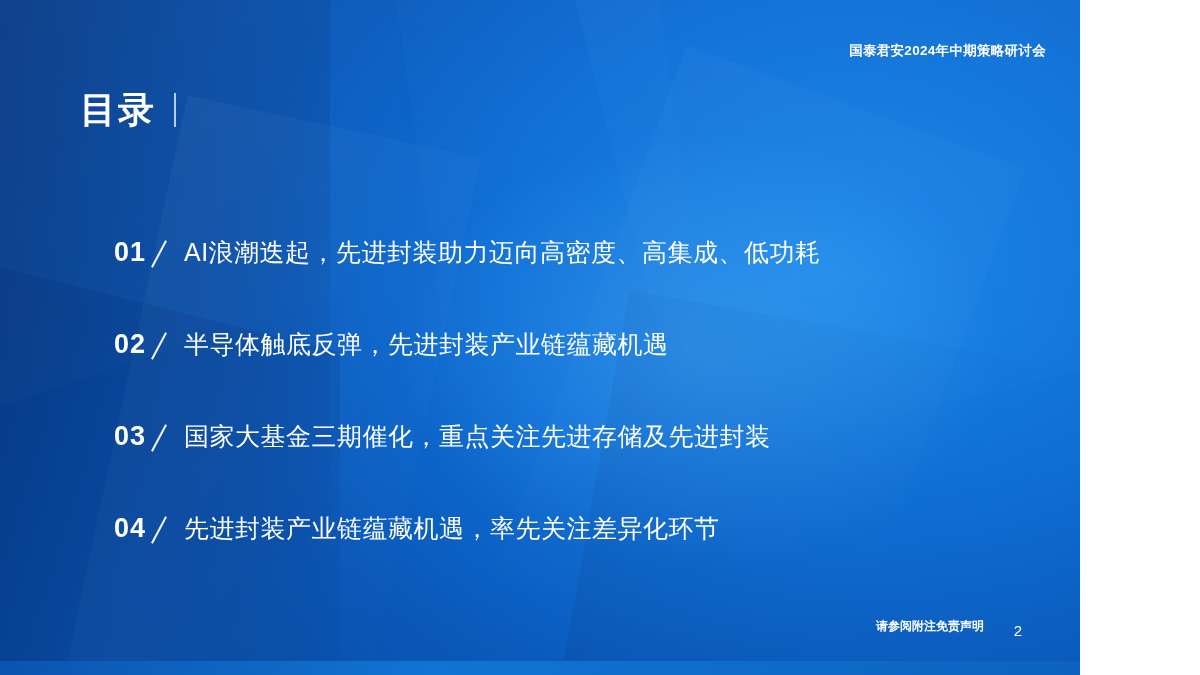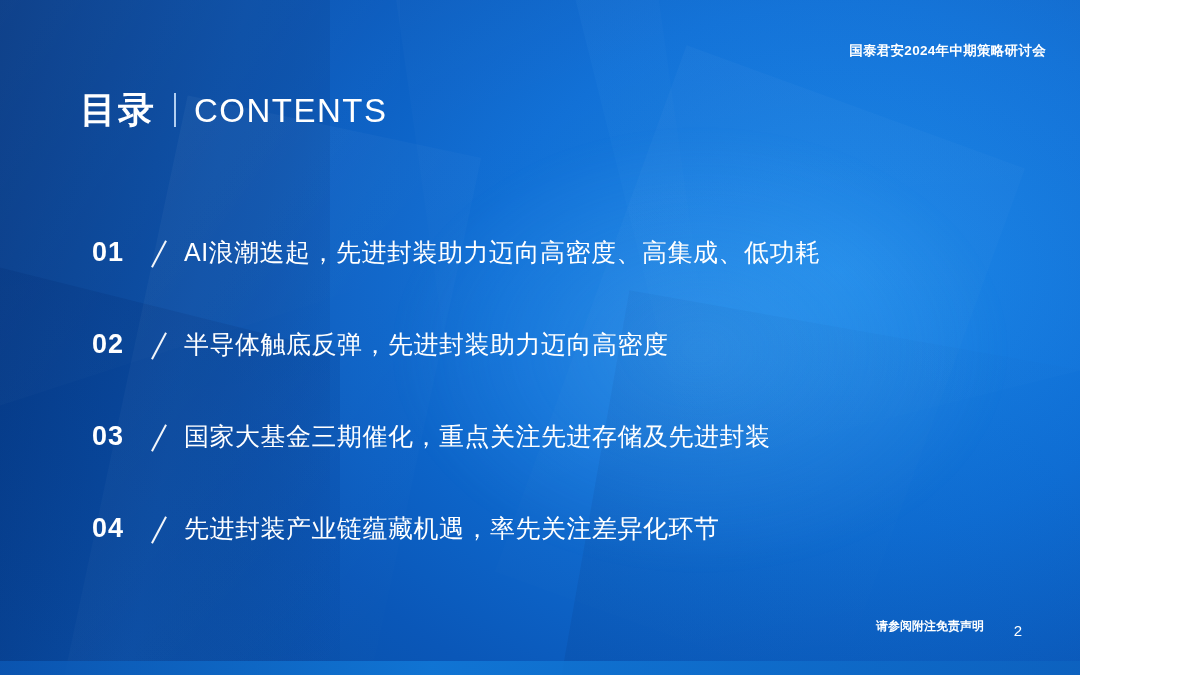--- a/index.html
+++ b/index.html
@@ -144,20 +144,21 @@
     height: 92px;
   }
   .toc-num {
     color: #ffffff;
     font-size: 27px;
     font-weight: bold;
     letter-spacing: 1px;
     width: 54px;
     flex: 0 0 54px;
     line-height: 1;
+    text-align: right;
   }
   .toc-slash {
     width: 28px;
     flex: 0 0 28px;
     height: 34px;
     position: relative;
   }
   .toc-slash::after {
     content: "";
     position: absolute;
@@ -211,35 +212,34 @@
   <div class="facet f5"></div>
   <div class="facet f6"></div>
   <div class="facet f7"></div>
   <div class="bottom-bar"></div>
 
   <div class="meeting-label">国泰君安2024年中期策略研讨会</div>
 
   <div class="title-row">
     <span class="title-cn">目录</span>
     <span class="title-divider"></span>
-    <span class="title-en">CONTENTS</span>
   </div>
 
   <div class="toc">
 
     <div class="toc-item">
       <span class="toc-num">01</span>
       <span class="toc-slash"></span>
       <span class="toc-text">AI浪潮迭起，先进封装助力迈向高密度、高集成、低功耗</span>
     </div>
 
     <div class="toc-item">
       <span class="toc-num">02</span>
       <span class="toc-slash"></span>
-      <span class="toc-text">半导体触底反弹，先进封装助力迈向高密度</span>
+      <span class="toc-text">半导体触底反弹，先进封装产业链蕴藏机遇</span>
     </div>
 
     <div class="toc-item">
       <span class="toc-num">03</span>
       <span class="toc-slash"></span>
       <span class="toc-text">国家大基金三期催化，重点关注先进存储及先进封装</span>
     </div>
 
     <div class="toc-item">
       <span class="toc-num">04</span>

